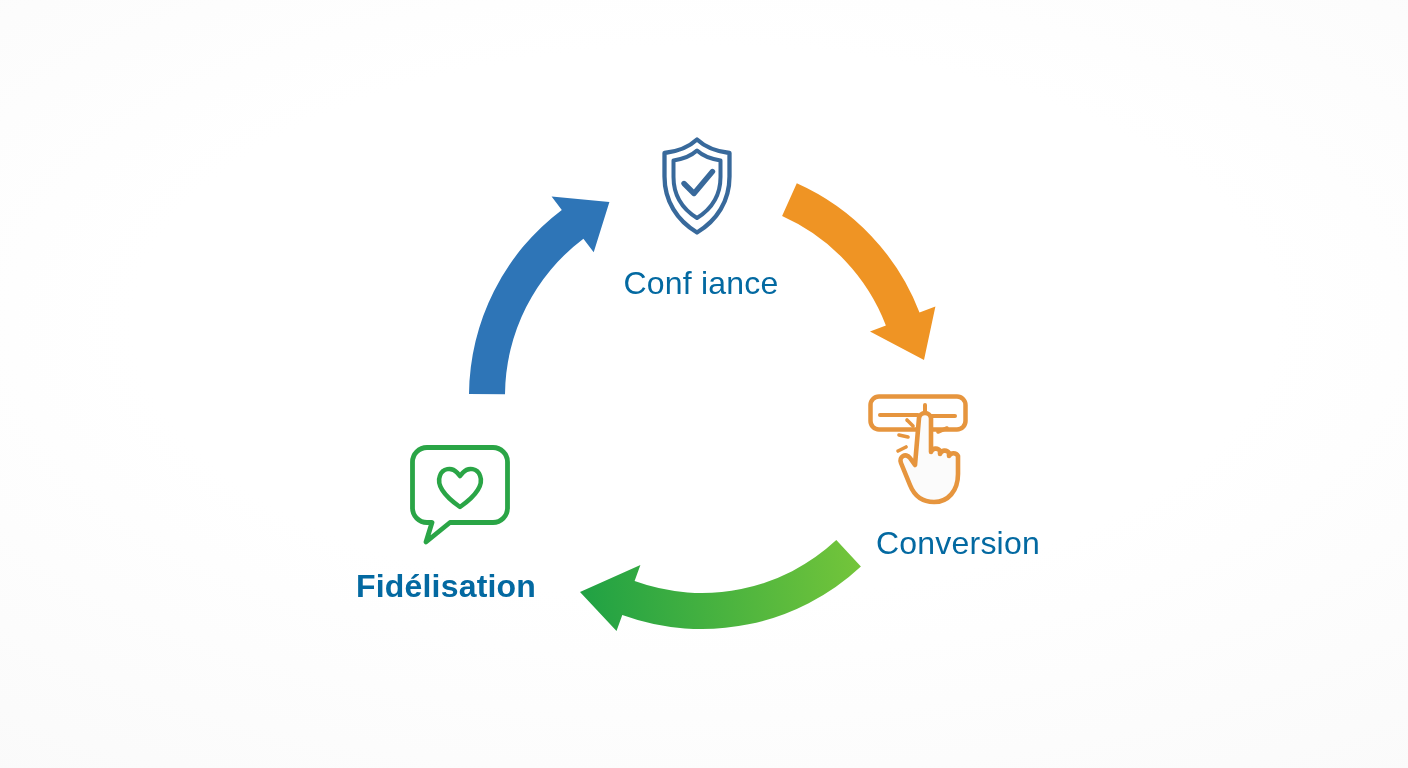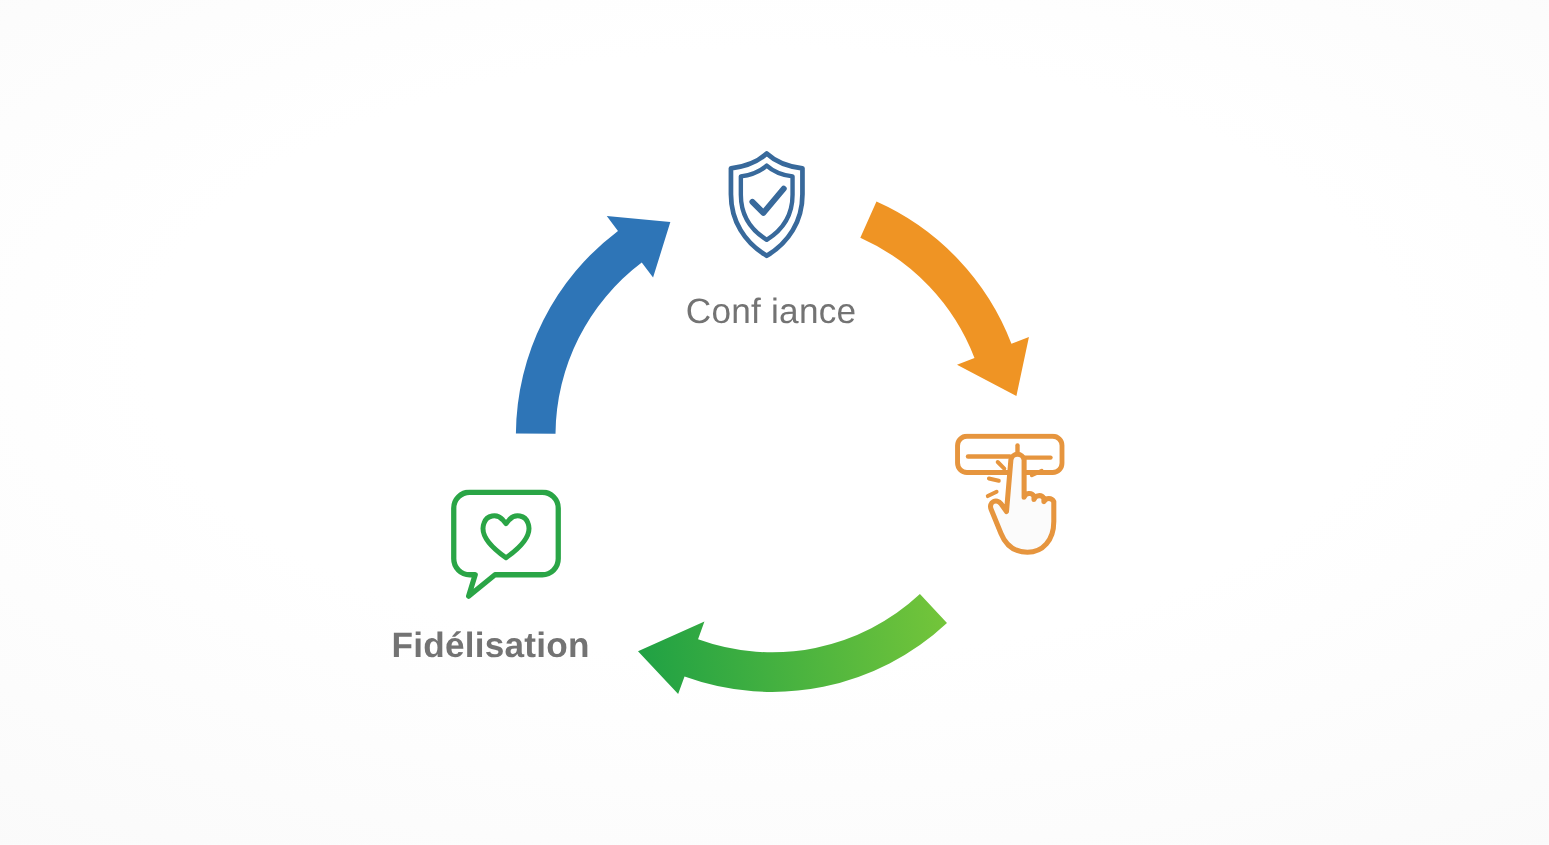--- a/index.html
+++ b/index.html
@@ -29,21 +29,21 @@
     position: absolute;
     width: 250px;
     display: flex;
     flex-direction: column;
     align-items: center;
   }
   .step-label {
     font-size: 32px;
     line-height: 36px;
     font-weight: 500;
-    color: #737373;
+    color: #0369a1;
     text-align: center;
     letter-spacing: 0.2px;
     white-space: nowrap;
   }
   #step-confiance    { left: 576px; top: 135px; }
   #step-conversion   { left: 833px; top: 394px; }
   #step-fidelisation { left: 321px; top: 445px; }
 
   #step-confiance .step-icon    { width: 92px;  height: 104px; margin-left: -8px; }
   #step-conversion .step-icon   { width: 100px; height: 112px; transform: translateX(-40px); }
@@ -94,20 +94,21 @@
         <path stroke-width="4" d="M57,11 L57,27"></path>
 
         <path stroke-width="3.6" d="M45,32 L39,26"></path>
         <path stroke-width="3.6" d="M40,43 L31,41"></path>
         <path stroke-width="3.6" d="M38,53 L30,57"></path>
         <path stroke-width="3.6" d="M70,38 L79,34"></path>
 
         <path stroke-width="4.6" fill="#fbfbfb" d="M51,24 A6.1,6.1 0 0 1 63,24 L63,58 A5,5 0 0 1 72,57 L72,60 A5,5 0 0 1 81,59 L81,62 A5,5 0 0 1 90,62 L90,80 C90,97 80,108 66,108 C54,108 46,101 42,91 L33,69 C30.5,62.5 38,58.5 42,64 L47,71 Z"></path>
       </g>
     </svg>
+    <div class="step-label">Conversion</div>
   </div>
 
   <div class="step" id="step-fidelisation">
     <svg class="step-icon" viewBox="0 0 100 106" aria-hidden="true">
       <g fill="none" stroke="#2aa546" stroke-linecap="round" stroke-linejoin="round">
         <path stroke-width="4.8" d="M17,2.5 L83,2.5 C91,2.5 97.5,9 97.5,17 L97.5,63 C97.5,71 91,77.5 83,77.5 L40,77.5 L16,97 L22,77.5 L17,77.5 C9,77.5 2.5,71 2.5,63 L2.5,17 C2.5,9 9,2.5 17,2.5 Z"></path>
         <path stroke-width="4.5" d="M50,62 C33,50 26.5,39.5 30,30.5 C32.5,23.5 41.5,21.5 47,27.5 L50,31 L53,27.5 C58.5,21.5 67.5,23.5 70,30.5 C73.5,39.5 67,50 50,62 Z"></path>
       </g>
     </svg>
     <div class="step-label">Fidélisation</div>

